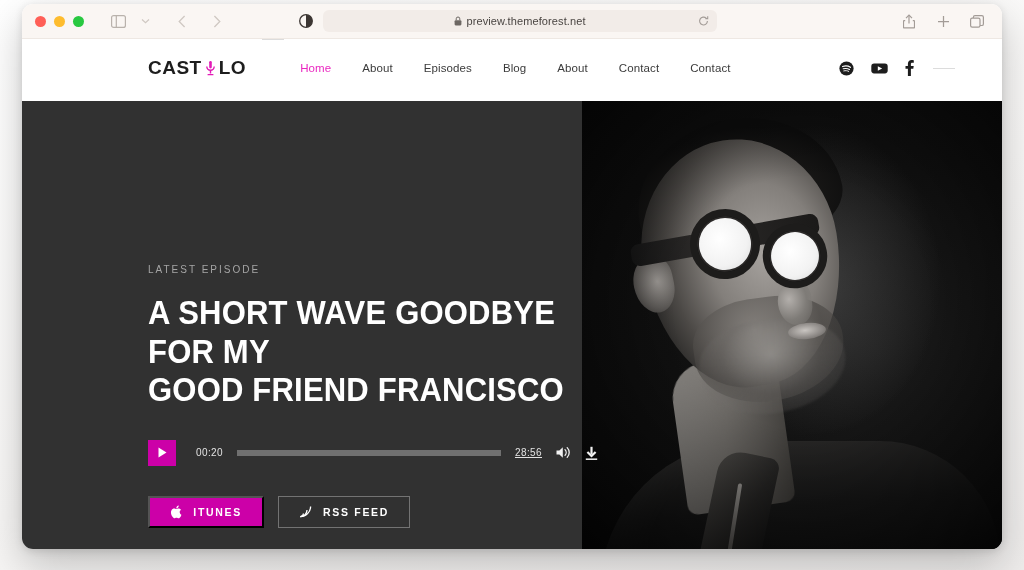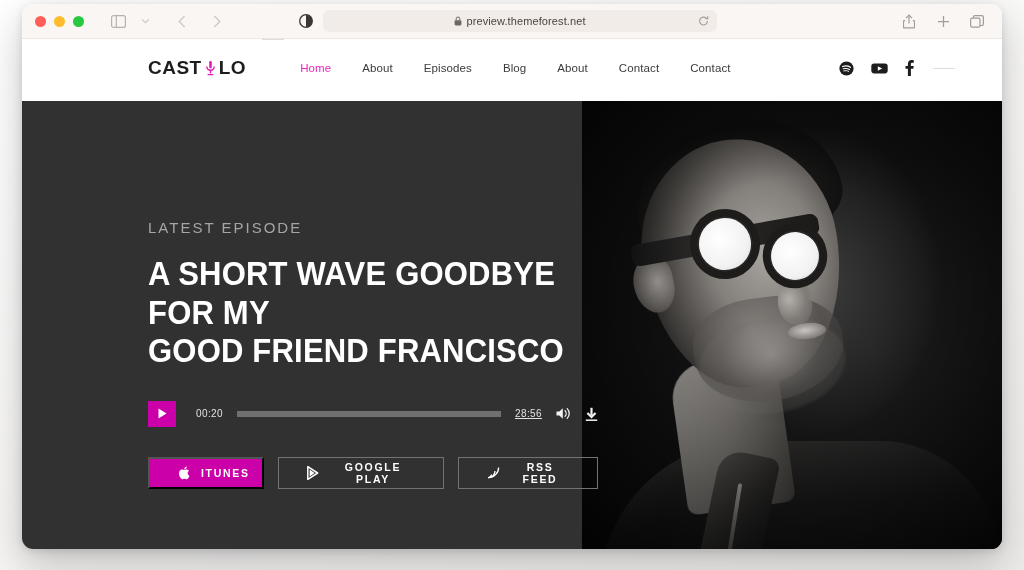--- a/index.html
+++ b/index.html
@@ -225,22 +225,23 @@
     background: linear-gradient(90deg, #313131 0%, rgba(49,49,49,.35) 60%, rgba(20,20,20,0) 100%);
   }
 
   .hero-content {
     position: absolute;
     left: 126px; top: 118px;
     width: 450px;
     z-index: 4;
   }
   .eyebrow {
-    font-size: 15px; letter-spacing: 2px; color: #a5a5a5;
+    font-size: 10px; letter-spacing: 2px; color: #a5a5a5;
     margin-bottom: 19px;
+    margin-top: 45px;
   }
   .hero-title {
     font-family: "Liberation Sans Narrow", "Liberation Sans", sans-serif;
     font-size: 33px; line-height: 1.17; font-weight: 700;
     color: #ffffff; letter-spacing: .2px;
     transform: scaleX(.94); transform-origin: left center;
     white-space: pre-line;
   }
 
   
@@ -266,21 +267,21 @@
   }
   .time.right { margin: 0 14px 0 0; text-decoration: underline; }
   .picon { color: #f2f2f2; display: flex; margin-right: 14px; }
   .picon:last-child { margin-right: 0; }
 
   
   .cta-row { margin-top: 30px; display: flex; gap: 14px; }
   .cta {
     height: 32px;
     display: flex; align-items: center; justify-content: space-between;
-    gap: 11px; padding: 0 28px;
+    gap: 11px; padding: 0 20px;
     font-size: 10.5px; font-weight: 700; letter-spacing: 1.7px;
     color: #ffffff;
   }
   .cta.primary { background: #cc00a8; width: 116px; }
   .cta.ghost { border: 1.4px solid #737373; background: transparent; }
   .cta svg { display: block; }
 </style>
 </head>
 <body>
 
@@ -476,29 +477,20 @@
           <button class="cta primary">
             <span>
               <svg width="12" height="14" viewBox="0 0 12 14">
                 <path d="M9.6 7.4c0-1.7 1.4-2.5 1.45-2.55C10.3 3.7 9.1 3.55 8.7 3.53c-1-.1-1.95.58-2.45.58-.5 0-1.3-.57-2.1-.55-1.1.02-2.1.63-2.66 1.6-1.13 1.96-.29 4.87.82 6.46.54.78 1.19 1.66 2.04 1.63.82-.03 1.13-.53 2.12-.53.99 0 1.27.53 2.13.51.88-.01 1.44-.8 1.98-1.58.62-.9.88-1.78.89-1.82-.02-.01-1.71-.66-1.72-2.6z" fill="#fff"></path>
                 <path d="M8.1 2.5c.44-.54.74-1.29.66-2.04-.64.03-1.41.43-1.86.96-.4.47-.76 1.23-.66 1.96.71.05 1.43-.36 1.86-.88z" fill="#fff"></path>
               </svg>
             </span>
             <span>ITUNES</span>
           </button>
 
-          <button class="cta ghost">
-            <span>
-              <svg width="13" height="14" viewBox="0 0 13 14">
-                <polygon points="0.8,0.7 10.6,7 0.8,13.3" fill="none" stroke="#fff" stroke-width="1.5" stroke-linejoin="round"></polygon>
-                <polygon points="2.6,3.6 7.6,7 2.6,10.4" fill="#fff"></polygon>
-              </svg>
-            </span>
-            <span>GOOGLE PLAY</span>
-          </button>
 
           <button class="cta ghost">
             <span>
               <svg width="13" height="13" viewBox="0 0 13 13" fill="none" stroke="#fff" stroke-width="1.4">
                 <path d="M1.4 11.6 A10.2 10.2 0 0 0 11.6 1.4" stroke-width="1.3"></path>
                 <path d="M1.4 11.6 A6.6 6.6 0 0 0 8 5" stroke-width="1.3"></path>
                 <path d="M1.4 11.6 A3 3 0 0 0 4.4 8.6" stroke-width="1.3"></path>
               </svg>
             </span>
             <span>RSS FEED</span>

